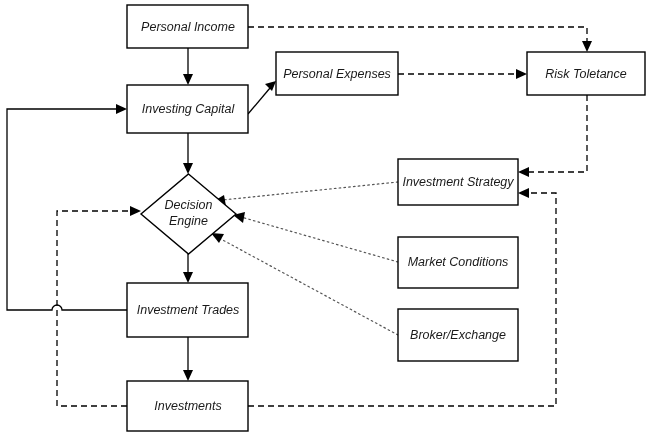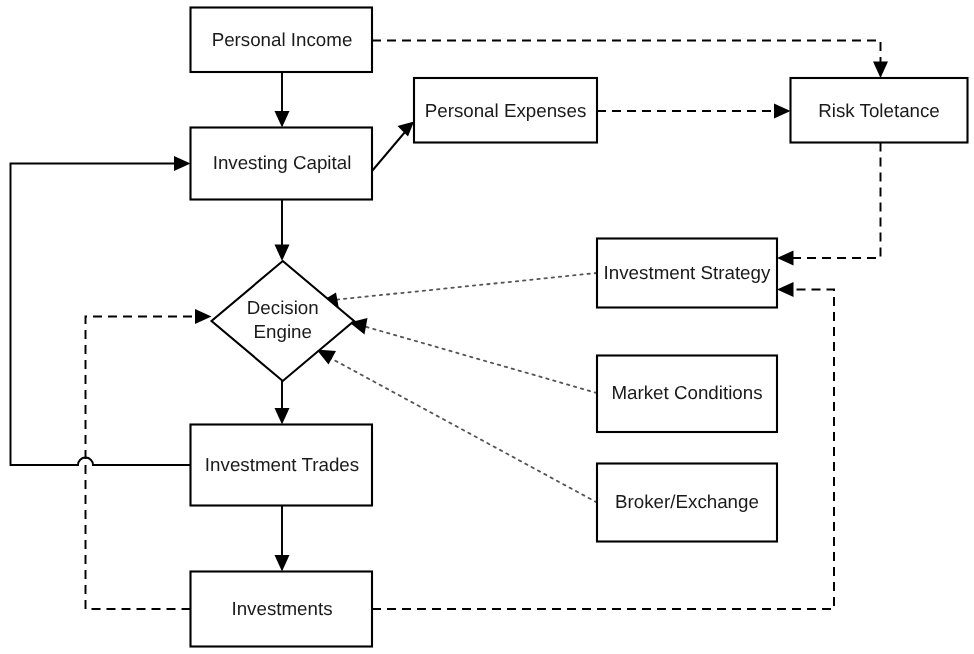--- a/index.html
+++ b/index.html
@@ -7,20 +7,21 @@
     padding: 0;
     background: #ffffff;
   }
   #canvas {
     position: relative;
     width: 649px;
     height: 432px;
     background: #ffffff;
     font-family: "Liberation Sans", sans-serif;
     overflow: hidden;
+    font-style: italic;
   }
   svg.flow {
     position: absolute;
     top: 0;
     left: 0;
     width: 649px;
     height: 436px;
   }
   .node-rect {
     fill: #ffffff;

